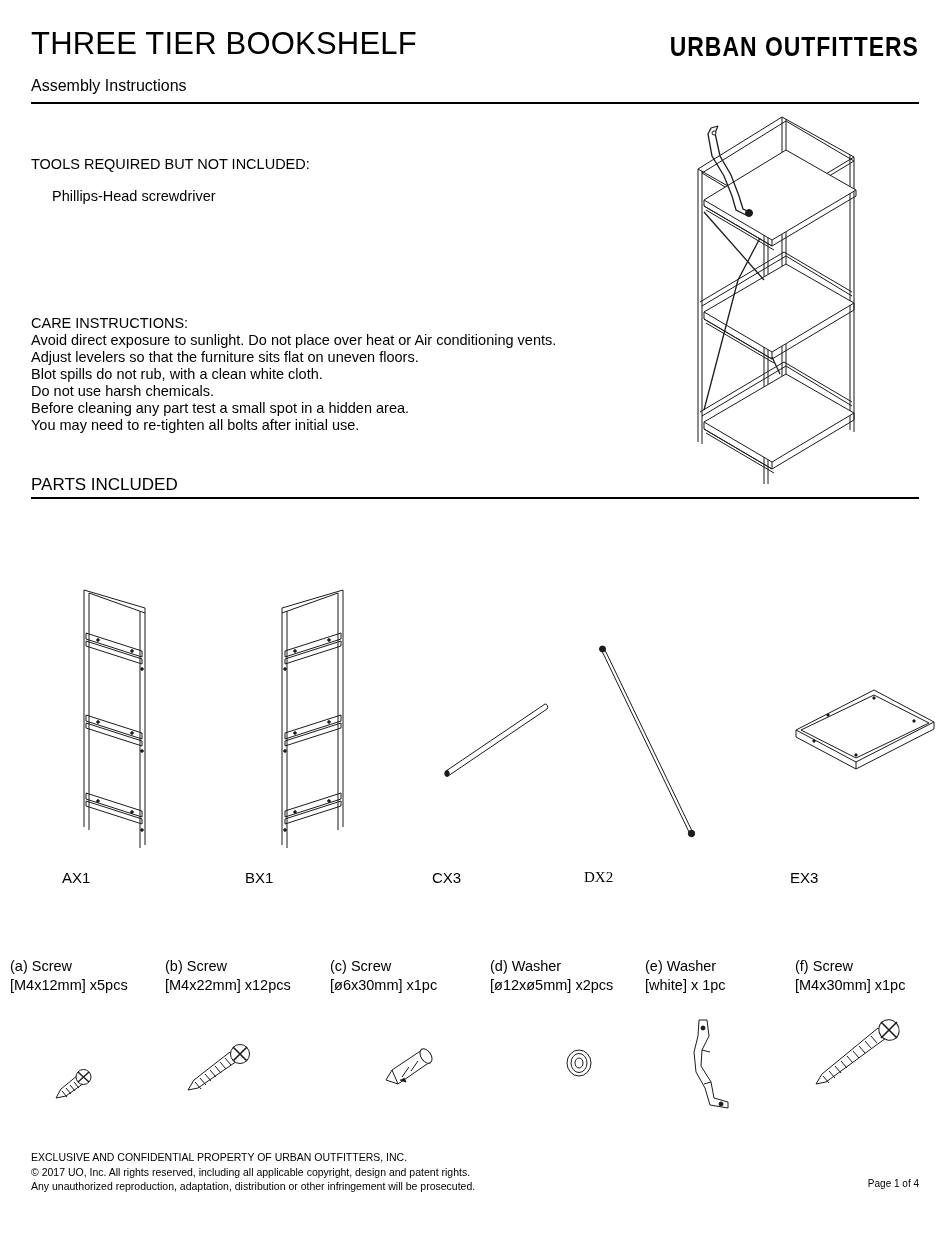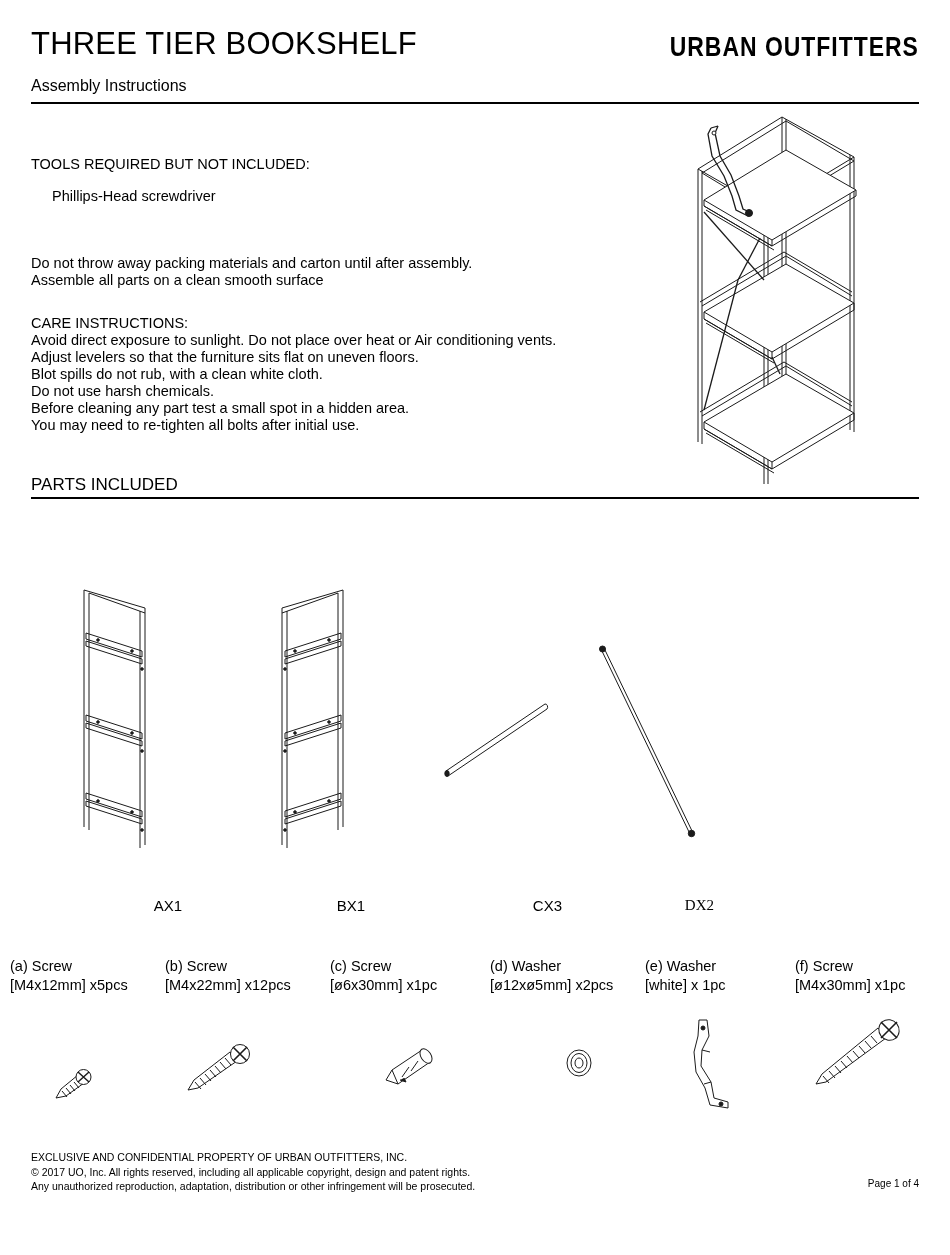--- a/index.html
+++ b/index.html
@@ -98,23 +98,22 @@
   }
   .part-cell {
     position: absolute;
     top: 0;
     height: 290px;
   }
   .part-label {
     position: absolute;
     top: 305px;
     font-size: 15px;
-    text-align: right;
-    line-height: 1;
-    margin-top: 28px;
+    text-align: left;
+    line-height: 1;
   }
 
   
   .hw-label {
     position: absolute;
     font-size: 14.5px;
     line-height: 19px;
   }
   .hw-art {
     position: absolute;
@@ -148,22 +147,20 @@
 
 <div class="page">
 
   <div class="title">THREE TIER BOOKSHELF</div>
   <div class="subtitle">Assembly Instructions</div>
   <div class="brand">URBAN OUTFITTERS</div>
   <div class="rule rule-header"></div>
 
   <div class="block tools-head">TOOLS REQUIRED BUT NOT INCLUDED:</div>
   <div class="block tools-item">Phillips-Head screwdriver</div>
-  <div class="block packing">Do not throw away packing materials and carton until after assembly.
-Assemble all parts on a clean smooth surface</div>
   <div class="block care">CARE INSTRUCTIONS:
 Avoid direct exposure to sunlight. Do not place over heat or Air conditioning vents.
 Adjust levelers so that the furniture sits flat on uneven floors.
 Blot spills do not rub, with a clean white cloth.
 Do not use harsh chemicals.
 Before cleaning any part test a small spot in a hidden area.
 You may need to re-tighten all bolts after initial use.</div>
 
   <div class="parts-included">PARTS INCLUDED</div>
   <div class="rule rule-parts"></div>
@@ -305,20 +302,38 @@
         <g class="ln">
           <path d="M17 84 L106 269"></path>
           <path d="M20 83 L109 268"></path>
           <ellipse cx="18.5" cy="84" rx="3" ry="3" class="fillk"></ellipse>
           <ellipse cx="107.5" cy="268.5" rx="3.2" ry="3.2" class="fillk"></ellipse>
         </g>
       </svg>
       <div class="part-label" style="left:0; width:130px;">DX2</div>
     </div>
 
+    <div class="part-cell" style="left:790px; width:150px;">
+      <svg width="150" height="290" viewBox="0 0 150 290">
+        <g class="ln">
+          <path d="M6 165 L84 125 L144 157 L66 197 Z" fill="#ffffff"></path>
+          <path d="M6 165 L6 172 L66 204 L66 197"></path>
+          <path d="M66 204 L144 164 L144 157"></path>
+          <path d="M11 165 L84 130 L139 158 L66 193 Z"></path>
+        </g>
+        <g class="fillk">
+          <circle cx="38" cy="150" r="1.2"></circle>
+          <circle cx="84" cy="133" r="1.2"></circle>
+          <circle cx="124" cy="156" r="1.2"></circle>
+          <circle cx="24" cy="176" r="1.2"></circle>
+          <circle cx="66" cy="190" r="1.2"></circle>
+        </g>
+      </svg>
+      <div class="part-label" style="left:0; width:150px;">EX3</div>
+    </div>
   </div>
 
   <div class="hw-label" style="left:10px; top:957px; width:140px;">
     <div>(a) Screw</div>
     <div>[M4x12mm] x5pcs</div>
   </div>
   <div class="hw-art" style="left:48px; top:1058px;">
     <svg width="52" height="46" viewBox="0 0 52 46">
       <g class="ln">
         <path d="M8 40 L13 31 L30 17 L36 25 L18 38 Z" class="fillw"></path>

